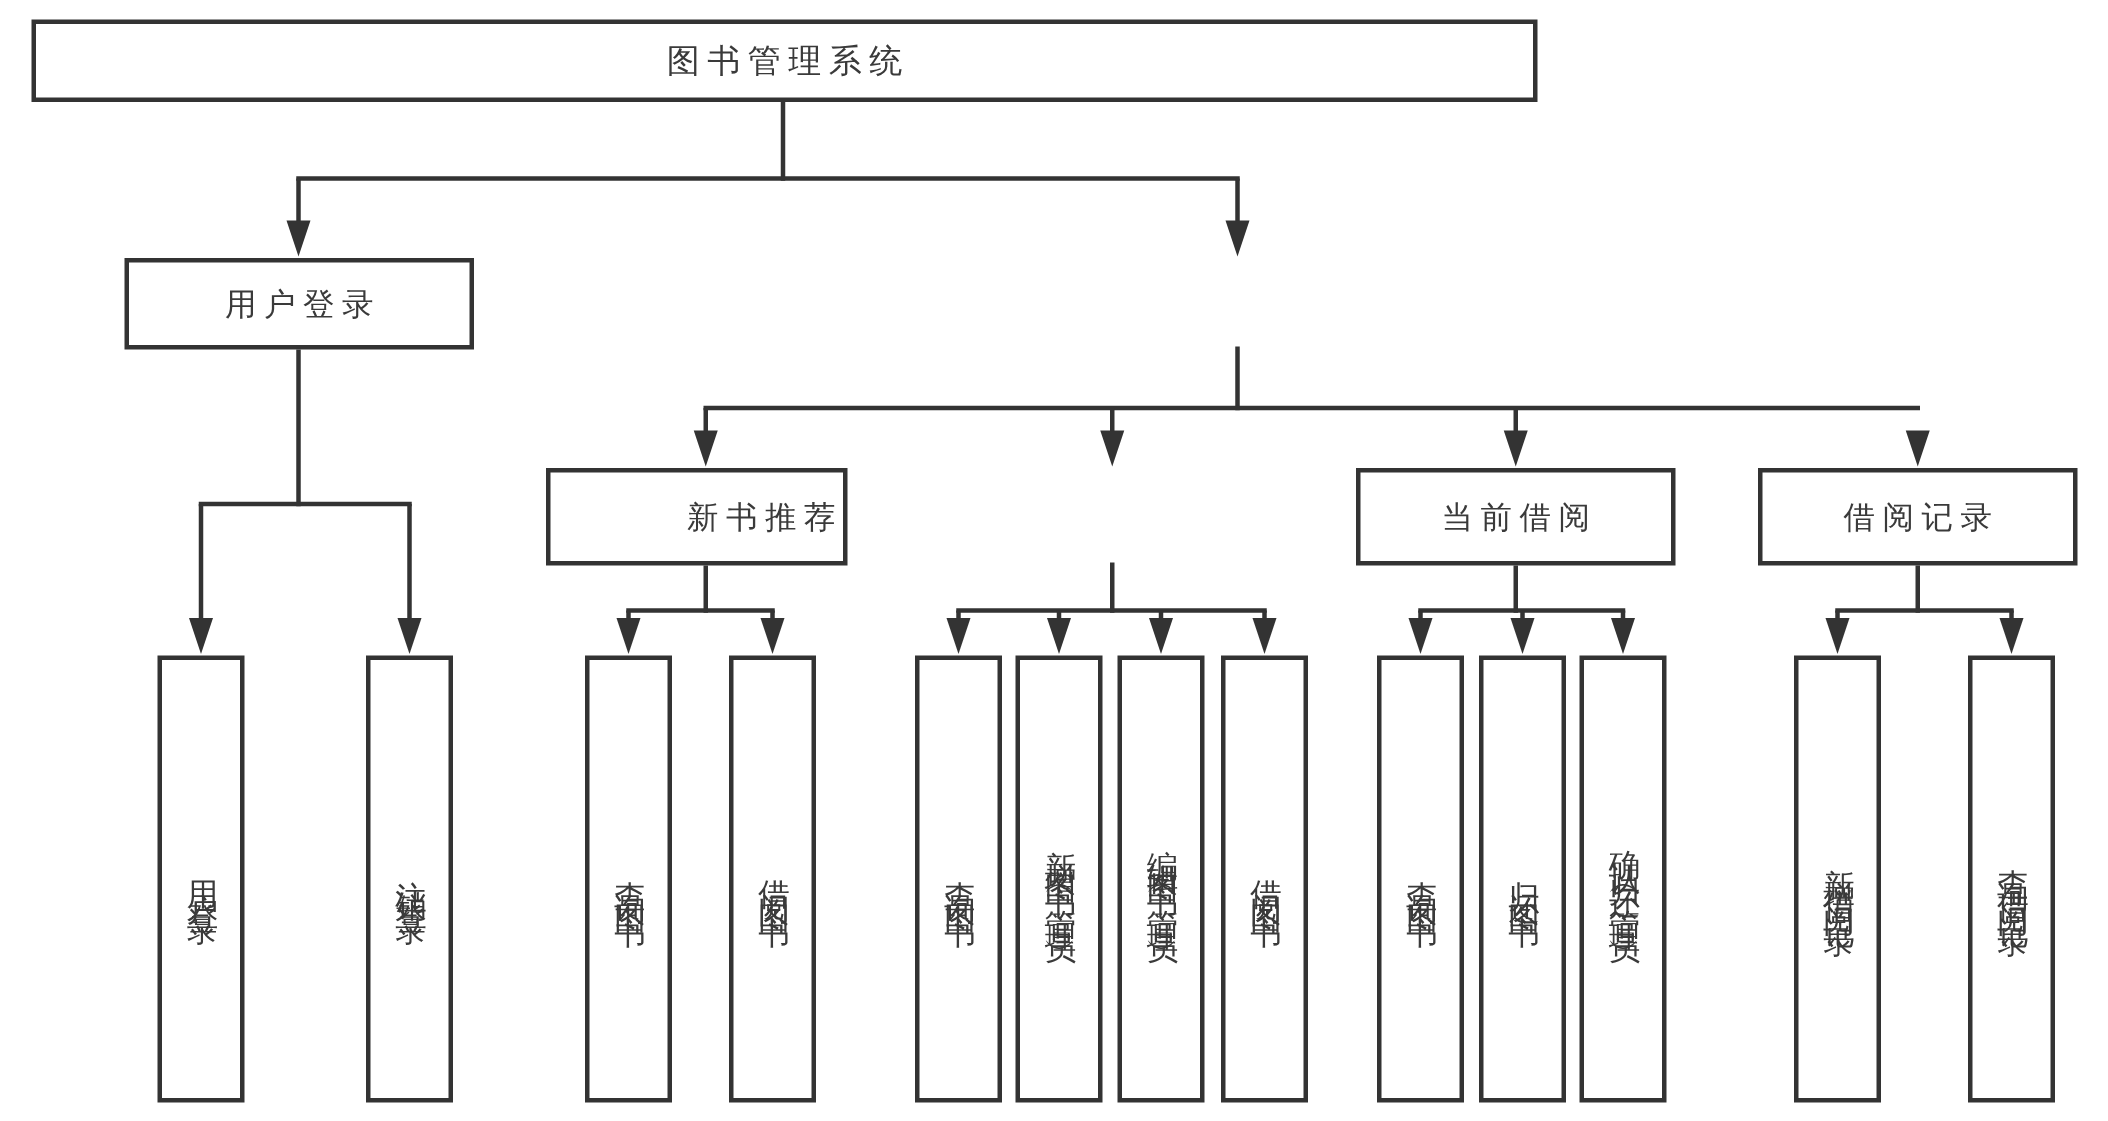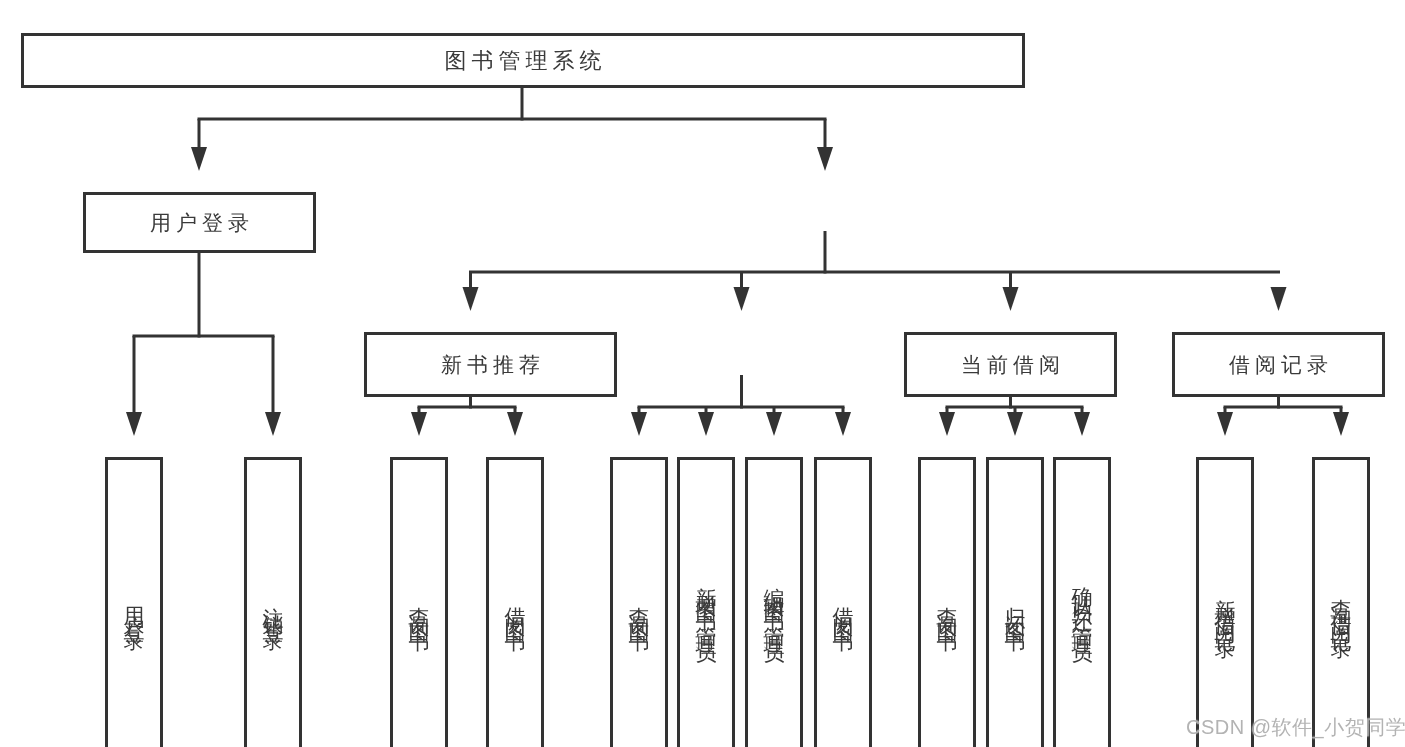--- a/index.html
+++ b/index.html
@@ -19,21 +19,20 @@
   }
   .box {
     position: absolute;
     box-sizing: border-box;
     border: 3px solid #333333;
     background: #ffffff;
     display: flex;
     align-items: center;
     justify-content: center;
     color: #3a3a3a;
-    margin-top: 20px;
   }
   .h-box span {
     font-size: 21px;
     letter-spacing: 5px;
     text-indent: 5px; 
     white-space: nowrap;
     font-weight: 500;
   }
   .root-box span { font-size: 22px; }
   .v-box span {
@@ -125,21 +124,21 @@
   </svg>
 
   <div class="box h-box root-box" style="left:21px; top:13px; width:1004px; height:55px;">
     <span>图书管理系统</span>
   </div>
 
   <div class="box h-box" style="left:83px; top:172px; width:233px; height:61px;">
     <span>用户登录</span>
   </div>
 
-  <div class="box h-box" style="left:364px; top:312px; width:253px; height:65px;">
+  <div class="box h-box" style="left:364px; top:312px; width:201px; height:65px;justify-content:flex-end;">
     <span>新书推荐</span>
   </div>
   <div class="box h-box" style="left:904px; top:312px; width:213px; height:65px;">
     <span>当前借阅</span>
   </div>
   <div class="box h-box" style="left:1172px; top:312px; width:213px; height:65px;">
     <span>借阅记录</span>
   </div>
 
   <div class="box v-box" style="left:105px; top:437px; width:58px; height:298px;">
@@ -179,15 +178,14 @@
     <span>确认归还（管理员）</span>
   </div>
 
   <div class="box v-box" style="left:1196px; top:437px; width:58px; height:298px;">
     <span>新增借阅记录</span>
   </div>
   <div class="box v-box" style="left:1312px; top:437px; width:58px; height:298px;">
     <span>查询借阅记录</span>
   </div>
 
-  <div class="watermark">CSDN @软件_小贺同学</div>
 
 </div>
 
 </body></html>

